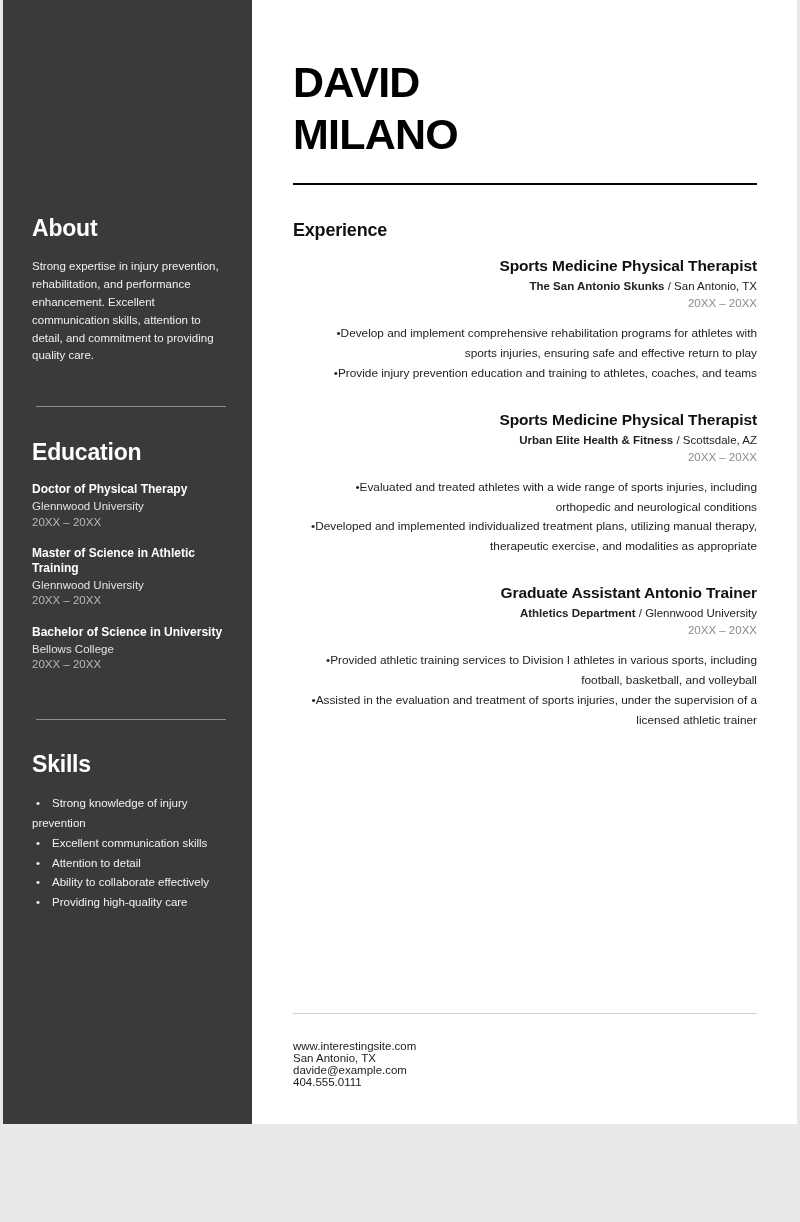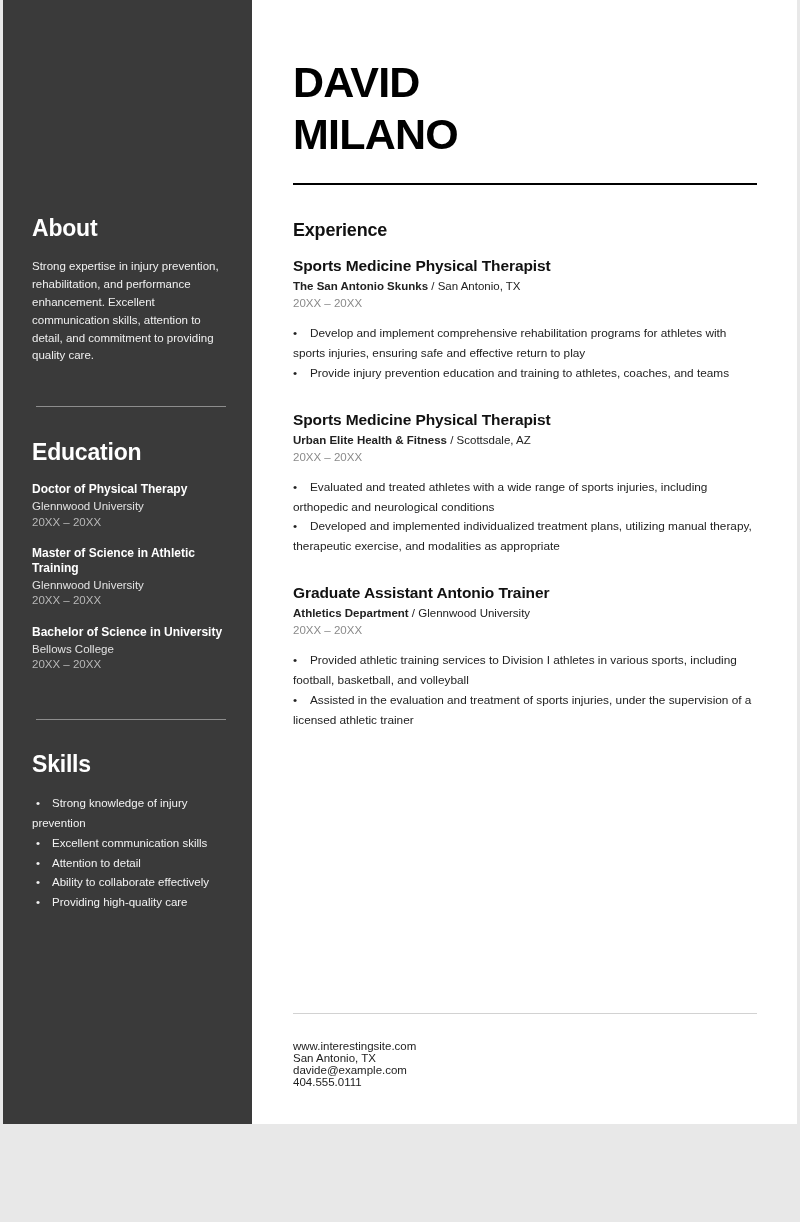--- a/index.html
+++ b/index.html
@@ -154,21 +154,21 @@
   }
 
   .main-heading {
     font-size: 18px;
     font-weight: bold;
     letter-spacing: -0.2px;
     margin: 35px 0 15px 0;
     color: #111111;
   }
 
-  .job { margin-bottom: 26px; }
+  .job { margin-bottom: 26px; text-align: right; }
   .job:last-child { margin-bottom: 0; }
 
   .job-title {
     font-size: 15.5px;
     font-weight: bold;
     line-height: 1.25;
     margin: 0 0 4px 0;
     color: #111111;
     letter-spacing: -0.1px;
   }

